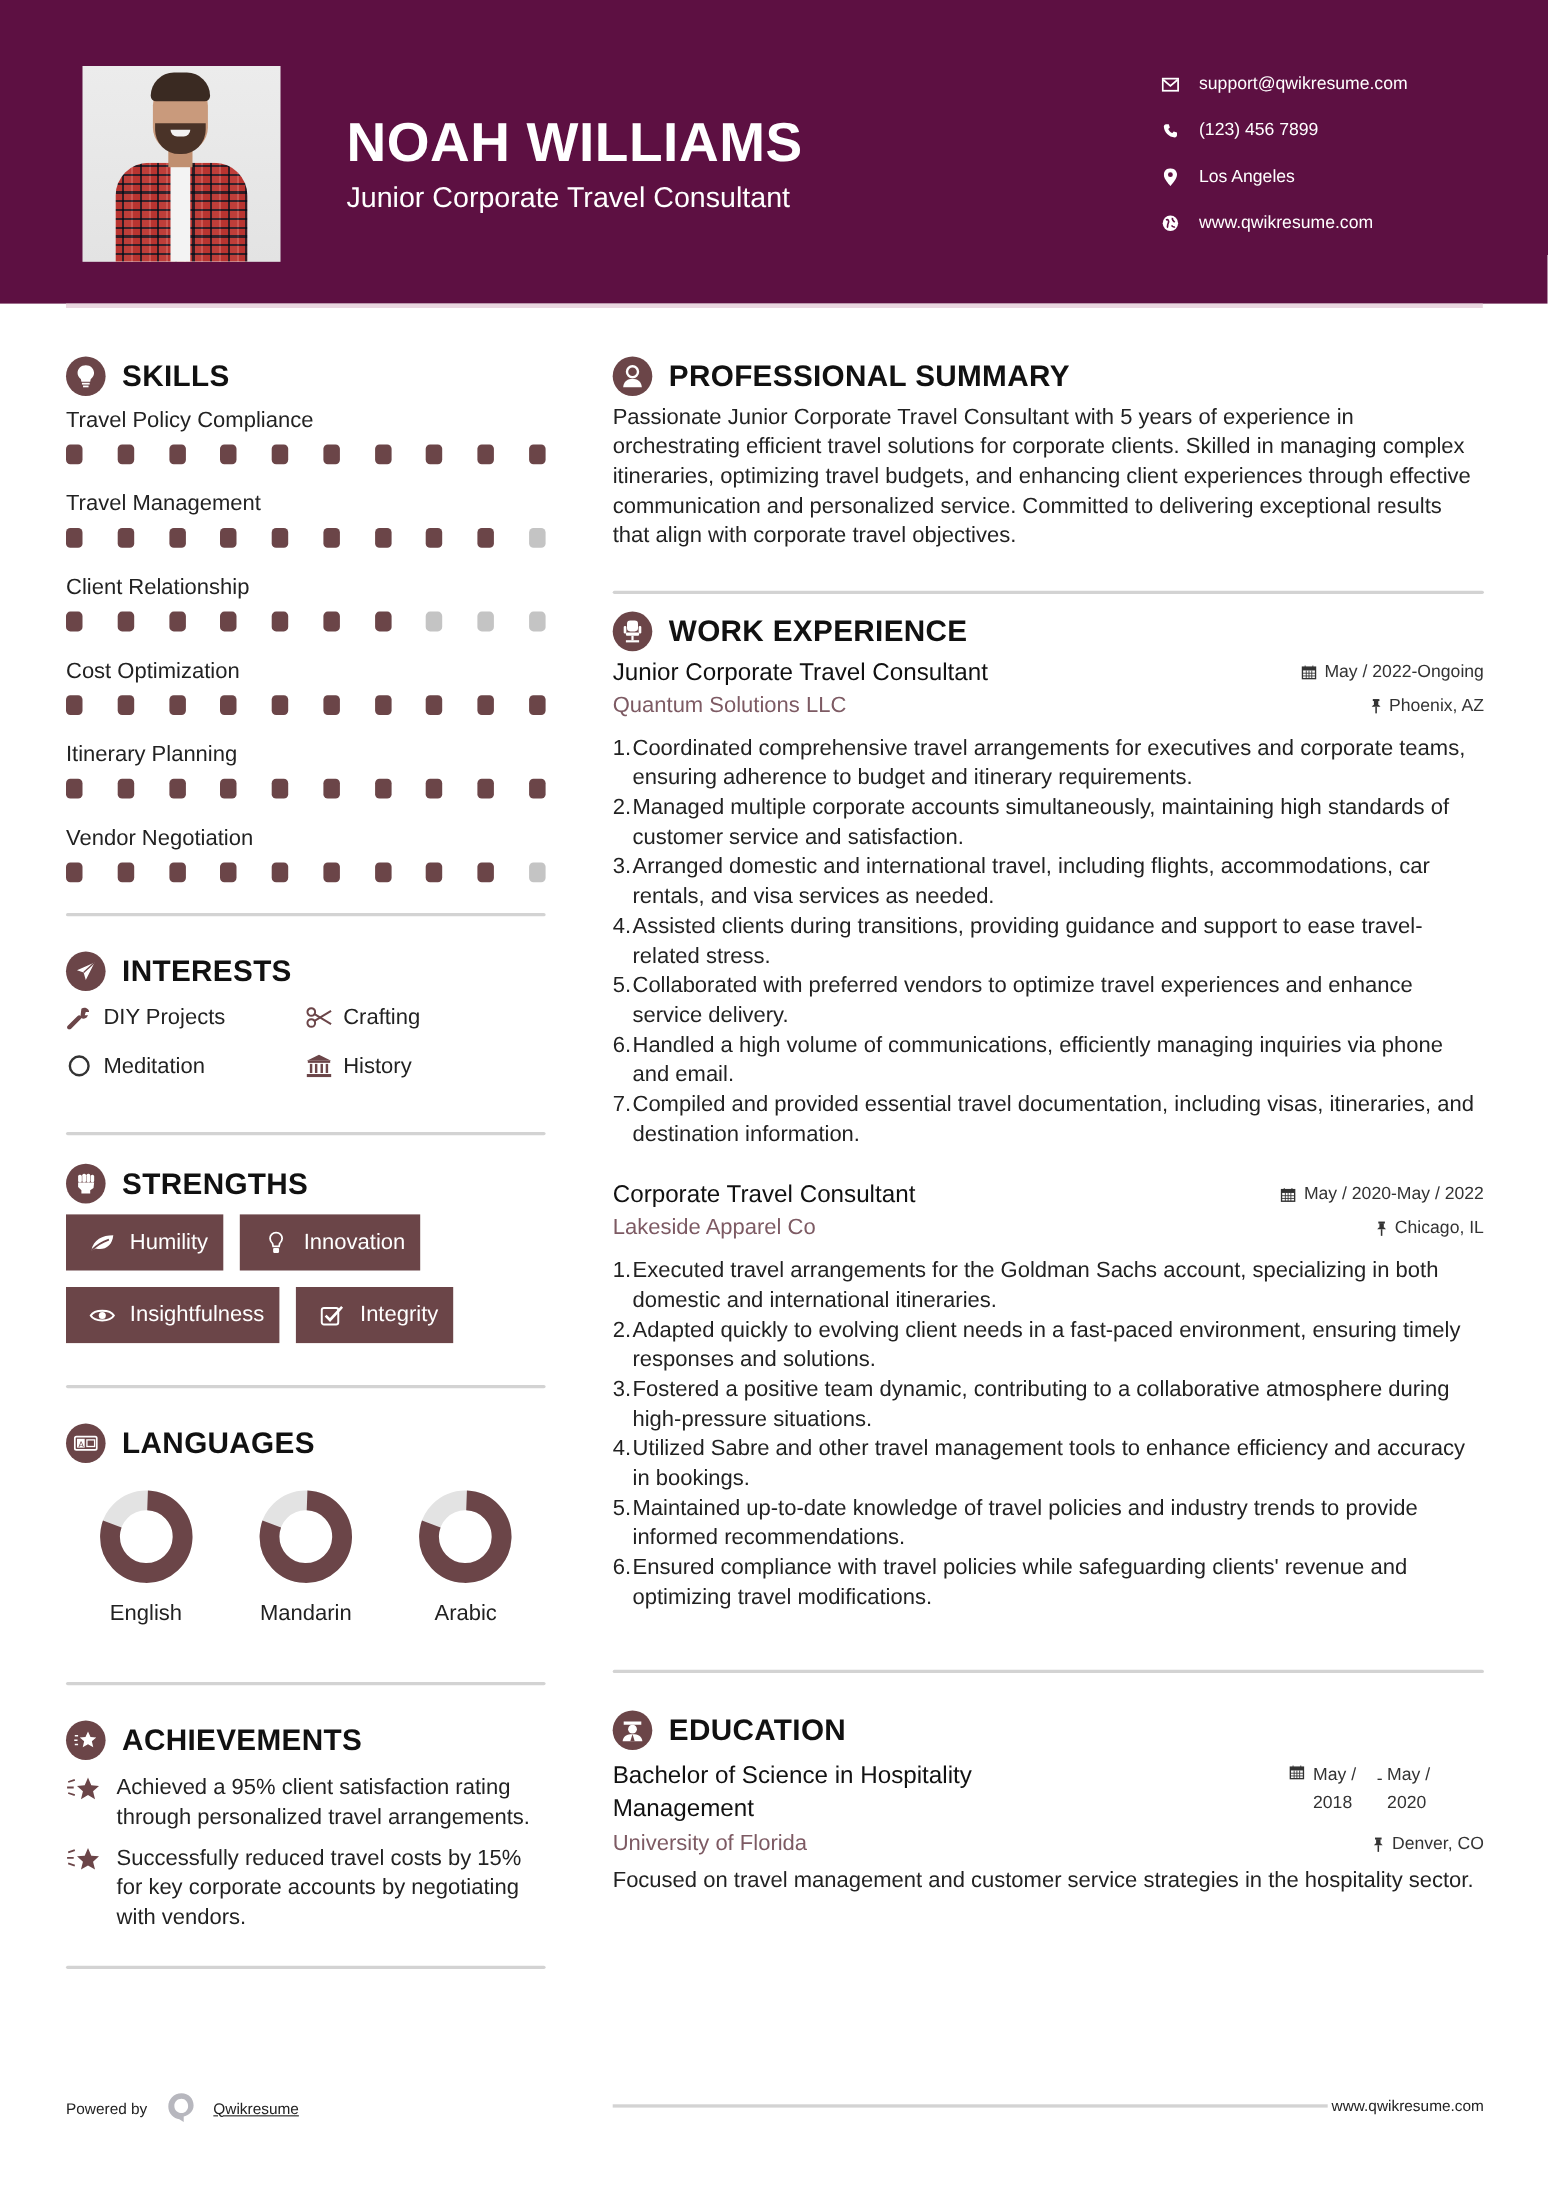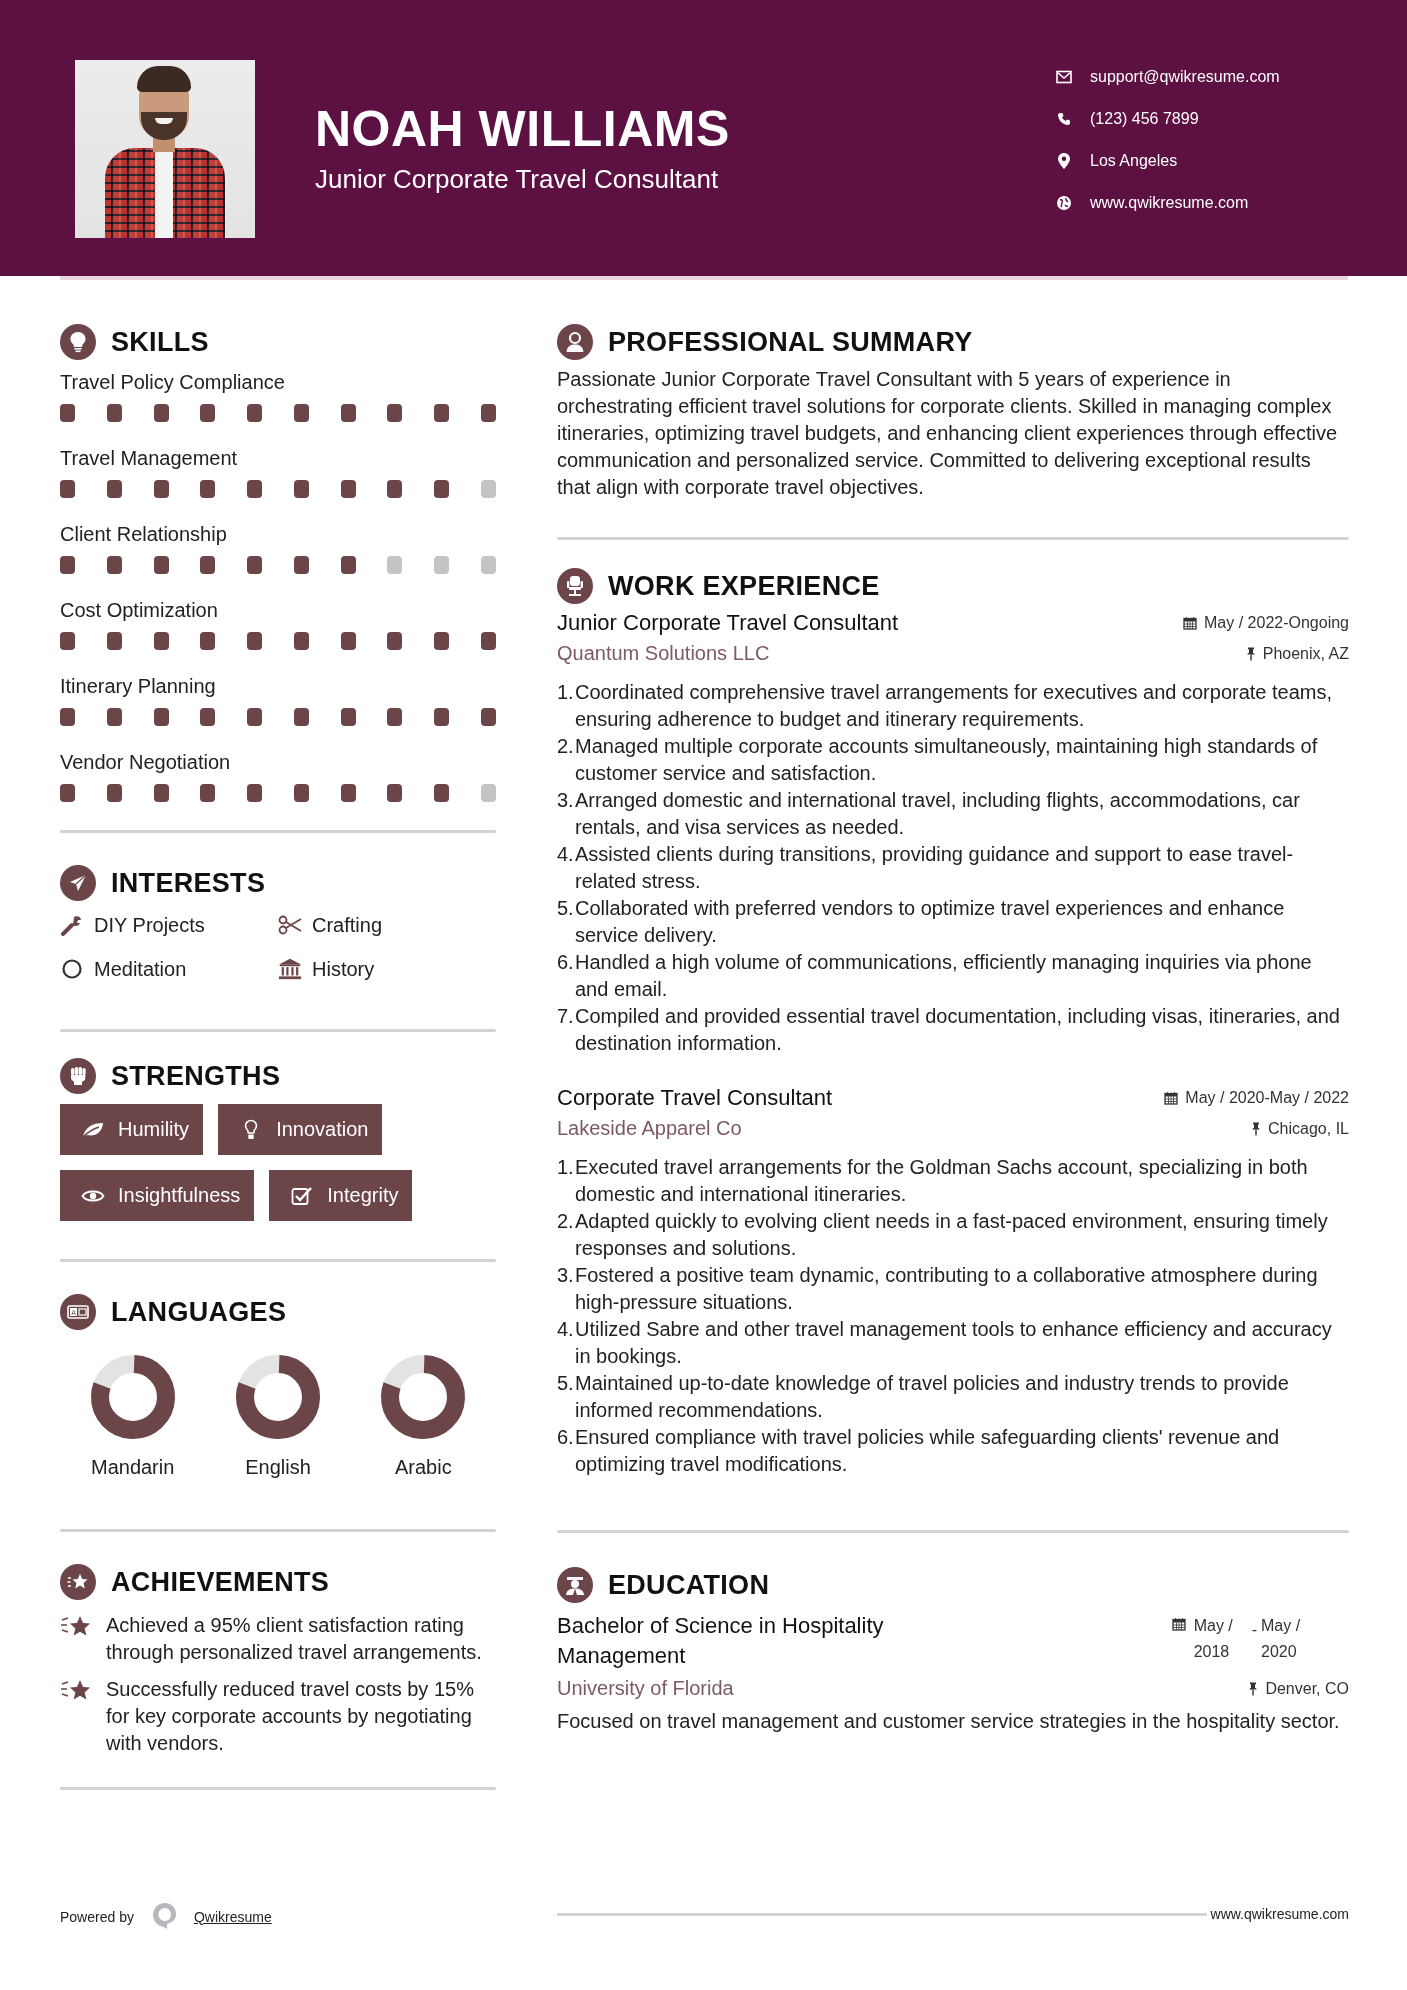--- a/index.html
+++ b/index.html
@@ -376,28 +376,28 @@
           </svg>
       </div>
       <div class="sec-title">LANGUAGES</div>
     </div>
     <div class="langs" id="langs">
         <div class="lang">
           <svg width="86" height="86" viewBox="0 0 86 86">
          <circle cx="43" cy="43" r="33" fill="none" stroke="#e3e3e3" stroke-width="18"></circle>
          <circle cx="43" cy="43" r="33" fill="none" stroke="#6b4548" stroke-width="18" stroke-dasharray="165.8760921095411 207.34511513692635" transform="rotate(-88 43 43)"></circle>
        </svg>
-       <div class="lang-name">Mandarin</div>
+       <div class="lang-name">English</div>
         </div>
         <div class="lang">
           <svg width="86" height="86" viewBox="0 0 86 86">
          <circle cx="43" cy="43" r="33" fill="none" stroke="#e3e3e3" stroke-width="18"></circle>
          <circle cx="43" cy="43" r="33" fill="none" stroke="#6b4548" stroke-width="18" stroke-dasharray="165.8760921095411 207.34511513692635" transform="rotate(-88 43 43)"></circle>
        </svg>
-       <div class="lang-name">English</div>
+       <div class="lang-name">Mandarin</div>
         </div>
         <div class="lang">
           <svg width="86" height="86" viewBox="0 0 86 86">
          <circle cx="43" cy="43" r="33" fill="none" stroke="#e3e3e3" stroke-width="18"></circle>
          <circle cx="43" cy="43" r="33" fill="none" stroke="#6b4548" stroke-width="18" stroke-dasharray="165.8760921095411 207.34511513692635" transform="rotate(-88 43 43)"></circle>
        </svg>
        <div class="lang-name">Arabic</div>
         </div>
       </div>
   </div>
@@ -443,21 +443,21 @@
             <path d="M1.5 21 C2 15 6 13.5 10 13.5 C14 13.5 18 15 18.5 21 Z" fill="#fff"></path>
           </svg>
       </div>
       <div class="sec-title">PROFESSIONAL SUMMARY</div>
     </div>
     <div class="summary">Passionate Junior Corporate Travel Consultant with 5 years of experience in orchestrating efficient travel solutions for corporate clients. Skilled in managing complex itineraries, optimizing travel budgets, and enhancing client experiences through effective communication and personalized service. Committed to delivering exceptional results that align with corporate travel objectives.</div>
   </div>
 
   <div class="divider" style="margin-top:36px;"></div>
 
-  <div style="margin-top:24px;">
+  <div style="margin-top:12px;">
     <div class="sec-head">
       <div class="sec-icon">
         <svg width="18" height="22" viewBox="0 0 18 22">
             <rect x="4" y="1" width="10" height="10" rx="3" fill="#fff"></rect>
             <rect x="1" y="6" width="2.4" height="7" rx="1" fill="#fff"></rect>
             <rect x="14.6" y="6" width="2.4" height="7" rx="1" fill="#fff"></rect>
             <rect x="3" y="12" width="12" height="3" rx="1" fill="#fff"></rect>
             <rect x="8" y="15" width="2" height="4" fill="#fff"></rect>
             <rect x="3" y="19" width="12" height="2" fill="#fff"></rect>
           </svg>

